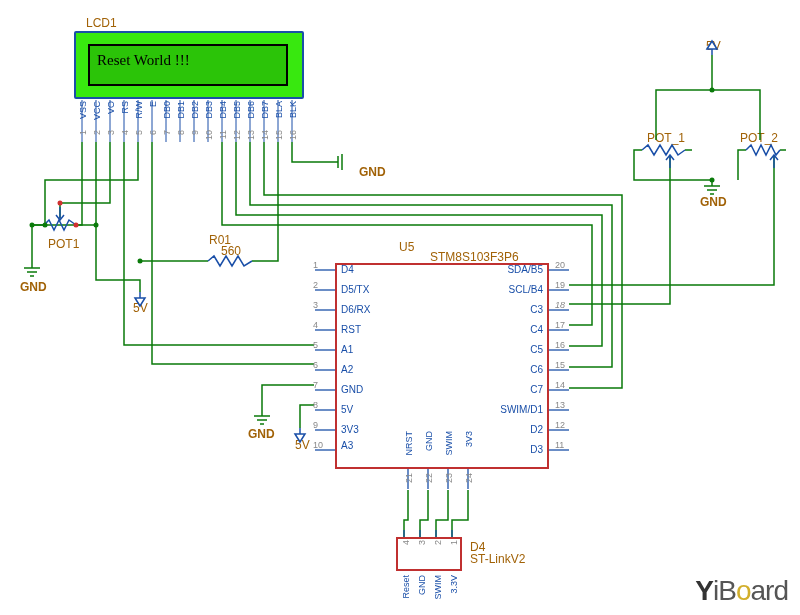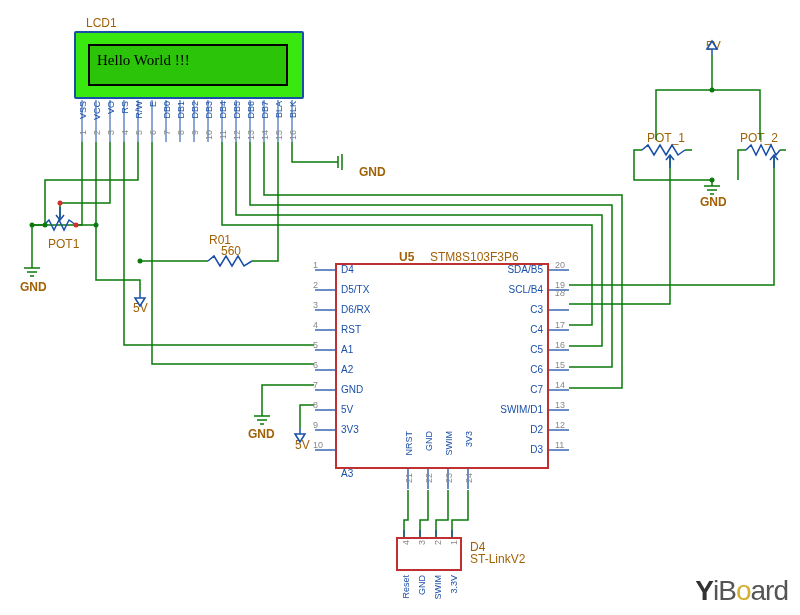--- a/index.html
+++ b/index.html
@@ -77,28 +77,28 @@
   .dot-red { background: #d03030; }
 
 </style>
 </head>
 <body>
 
 <div class="label" style="left:86px; top:16px;">LCD1</div>
 <div class="label" style="left:188px; top:29px;">LCD1602</div>
 <div class="lcd-outer"></div>
 <div class="lcd-inner"></div>
-<div class="lcd-text">Hello World !!!</div>
+<div class="lcd-text">Reset World !!!</div>
 
 <div class="lcd-pins">
   <div id="lcd-pin-names"></div>
 </div>
 
 <div class="chip"></div>
-<div class="label" style="left:399px; top:250px;font-weight:bold;">U5</div>
+<div class="label" style="left:399px; top:240px;">U5</div>
 <div class="label" style="left:430px; top:250px;">STM8S103F3P6</div>
 <div id="mcu-left-pins"></div>
 <div id="mcu-right-pins"></div>
 <div id="mcu-bottom-pins"></div>
 
 <div class="stlink"></div>
 <div class="label" style="left:470px; top:540px;">D4</div>
 <div class="label" style="left:470px; top:552px;">ST-LinkV2</div>
 <div id="stlink-pins"></div>
 <div id="stlink-labels"></div>
@@ -339,26 +339,26 @@
 <div class="pin-label-h" style="left: 341px; top: 344px;">A1</div>
 <div class="pin-num-h" style="left: 313px; top: 360px;">6</div>
 <div class="pin-label-h" style="left: 341px; top: 364px;">A2</div>
 <div class="pin-num-h" style="left: 313px; top: 380px;">7</div>
 <div class="pin-label-h" style="left: 341px; top: 384px;">GND</div>
 <div class="pin-num-h" style="left: 313px; top: 400px;">8</div>
 <div class="pin-label-h" style="left: 341px; top: 404px;">5V</div>
 <div class="pin-num-h" style="left: 313px; top: 420px;">9</div>
 <div class="pin-label-h" style="left: 341px; top: 424px;">3V3</div>
 <div class="pin-num-h" style="left: 313px; top: 440px;">10</div>
-<div class="pin-label-h" style="left: 341px; top: 468px;">A3</div>
+<div class="pin-label-h" style="left: 341px; top: 440px;">A3</div>
 <div class="pin-num-h" style="left: 555px; top: 260px;">20</div>
 <div class="pin-label-h" style="right: 257px; top: 264px; text-align: right;">SDA/B5</div>
 <div class="pin-num-h" style="left: 555px; top: 280px;">19</div>
 <div class="pin-label-h" style="right: 257px; top: 284px; text-align: right;">SCL/B4</div>
-<div class="pin-num-h" style="left: 555px; top: 288px; font-style: italic;">18</div>
+<div class="pin-num-h" style="left: 555px; top: 300px; font-style: italic;">18</div>
 <div class="pin-label-h" style="right: 257px; top: 304px; text-align: left;">C3</div>
 <div class="pin-num-h" style="left: 555px; top: 320px;">17</div>
 <div class="pin-label-h" style="right: 257px; top: 324px; text-align: right;">C4</div>
 <div class="pin-num-h" style="left: 555px; top: 340px;">16</div>
 <div class="pin-label-h" style="right: 257px; top: 344px; text-align: right;">C5</div>
 <div class="pin-num-h" style="left: 555px; top: 360px;">15</div>
 <div class="pin-label-h" style="right: 257px; top: 364px; text-align: left;">C6</div>
 <div class="pin-num-h" style="left: 555px; top: 380px;">14</div>
 <div class="pin-label-h" style="right: 257px; top: 384px; text-align: right;">C7</div>
 <div class="pin-num-h" style="left: 555px; top: 400px;">13</div>

